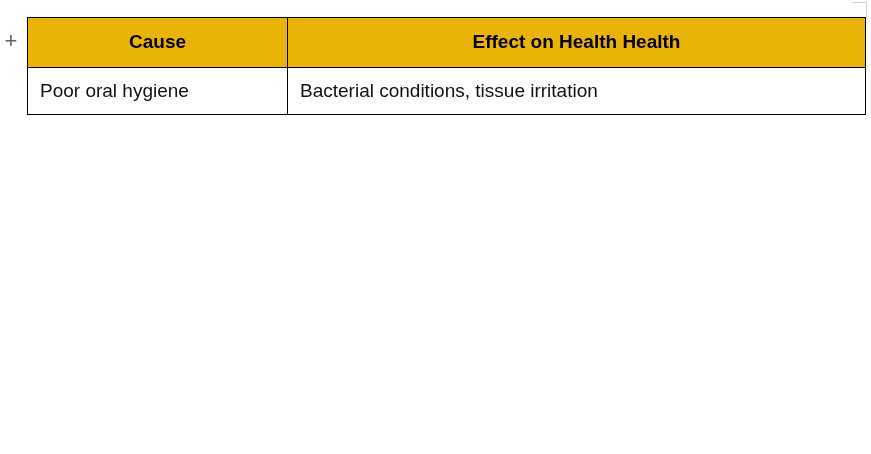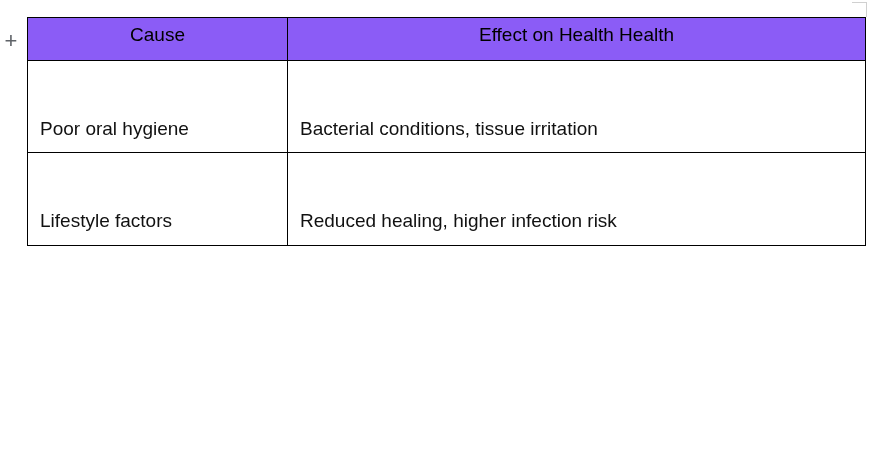--- a/index.html
+++ b/index.html
@@ -58,36 +58,36 @@
   }
   table.data-table th,
   table.data-table td {
     border: 1px solid #000000;
     vertical-align: top;
     padding: 10px 12px 11px 12px;
     font-size: 19px;
     line-height: 1.35;
   }
   table.data-table th {
-    background: #8b5cf6;
+    background: #eab308;
     text-align: center;
-    font-weight: normal;
+    font-weight: bold;
     font-size: 19px;
-    padding-top: 4px;
+    padding-top: 11px;
     padding-bottom: 12px;
     color: #000000;
   }
   table.data-table td {
     background: #ffffff;
     font-weight: normal;
     color: #111111;
   }
   col.col-cause { width: 260px; }
   col.col-effect { width: 578px; }
-  .cell-text { display: block; margin-top: 45px; }
+  .cell-text { display: block; }
 </style>
 </head>
 <body>
 
 <div class="page">
 
   <div class="add-row-handle">+</div>
 
   <div class="corner-mark"></div>
 
@@ -105,25 +105,17 @@
       </thead>
       <tbody>
         <tr>
           <td>
               <span class="cell-text">Poor oral hygiene</span>
             </td>
           <td>
               <span class="cell-text">Bacterial conditions, tissue irritation</span>
             </td>
         </tr>
-        <tr>
-          <td>
-              <span class="cell-text">Lifestyle factors</span>
-            </td>
-          <td>
-              <span class="cell-text">Reduced healing, higher infection risk</span>
-            </td>
-        </tr>
       </tbody>
     </table>
   </div>
 
 </div>
 
 </body></html>

